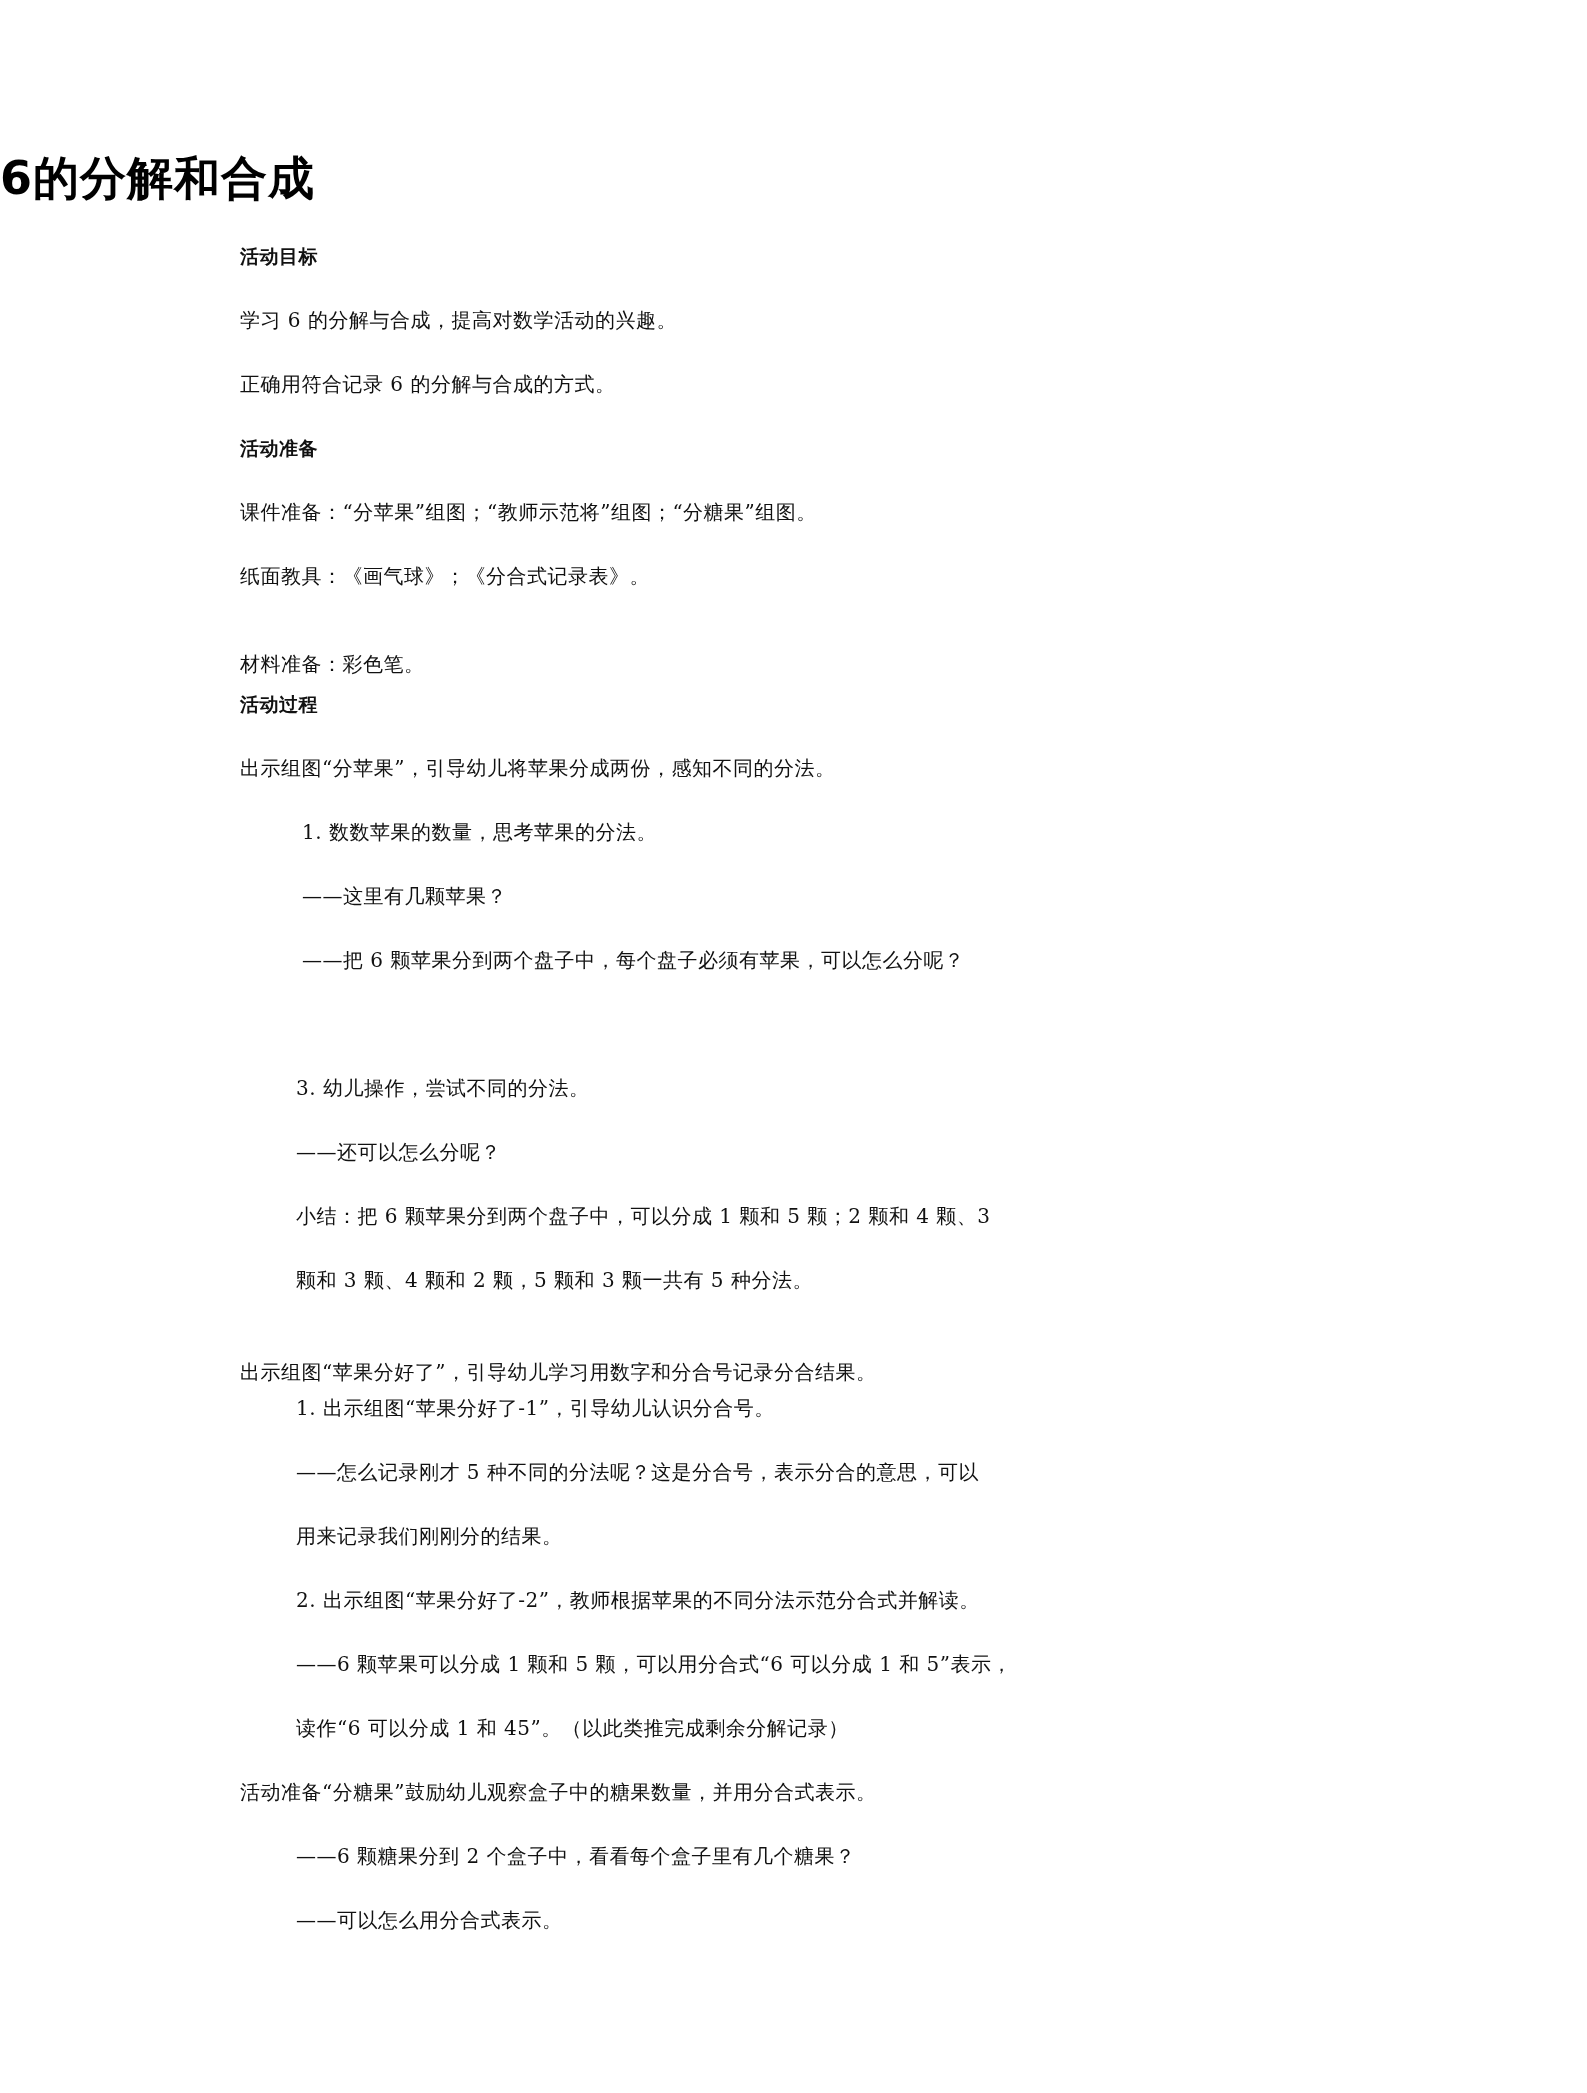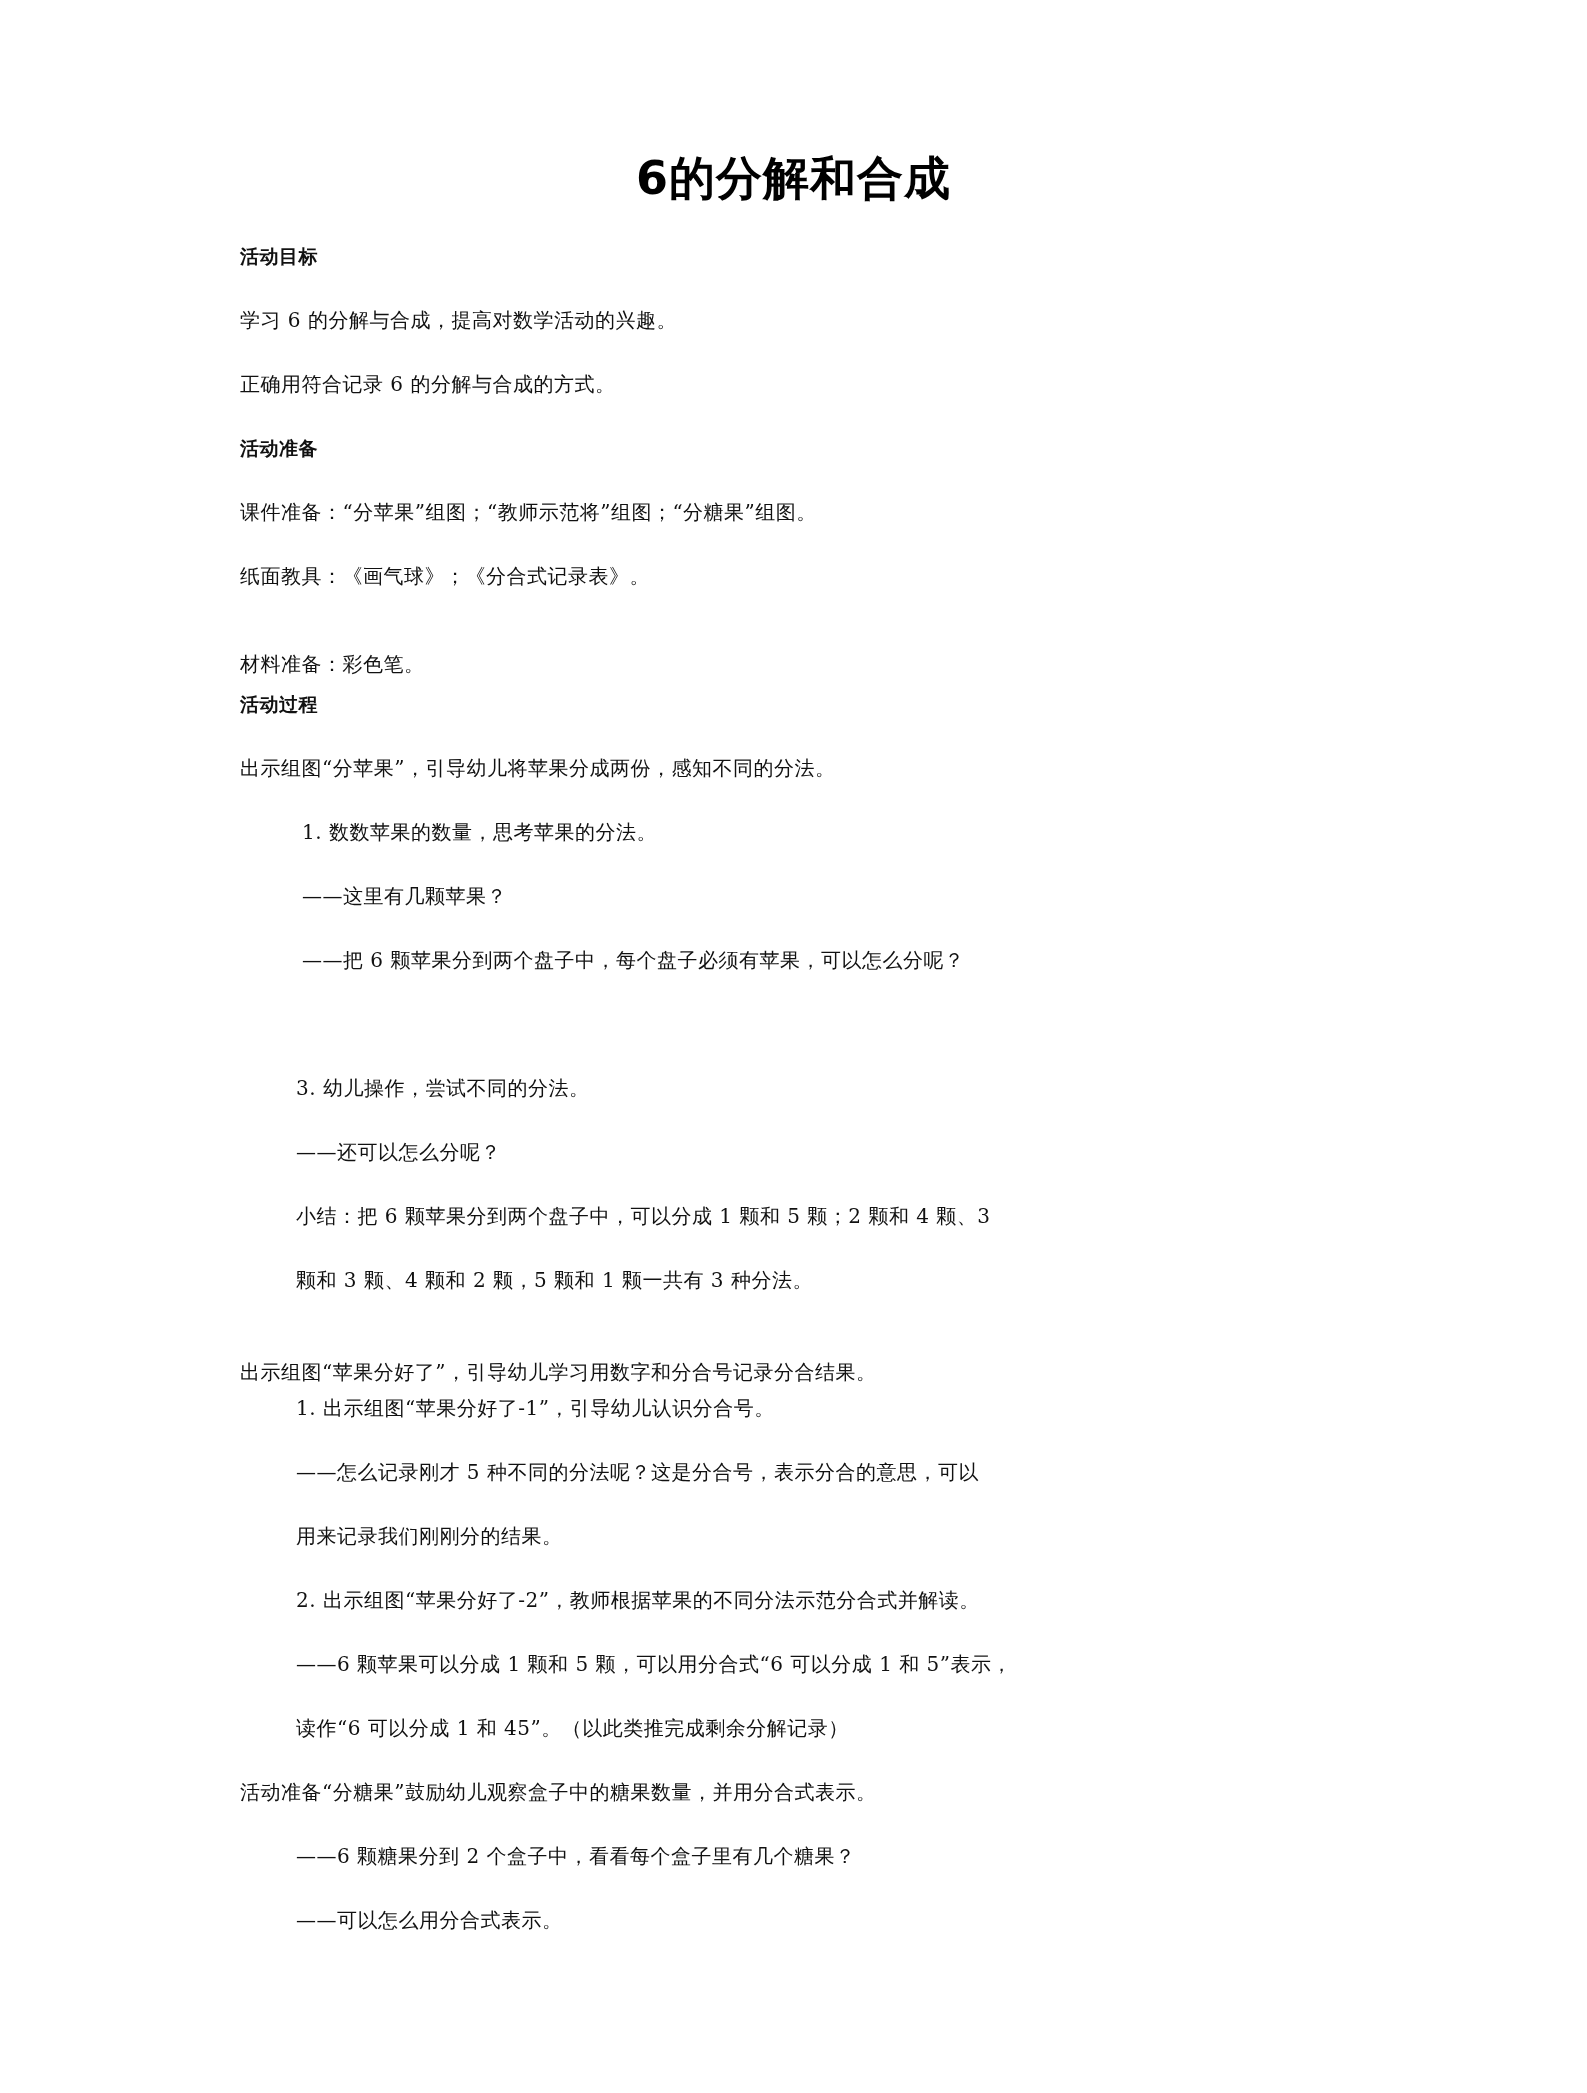--- a/index.html
+++ b/index.html
@@ -1,19 +1,19 @@
 <!DOCTYPE html>
 <html><head>
 <meta charset="utf-8">
 <style>
   html, body { margin: 0; padding: 0; background: #ffffff; }
   body { width: 1587px; height: 2093px; position: relative; overflow: hidden;
          font-family: "DejaVu Serif", "Liberation Serif", serif; color: #111111; }
   .page { position: absolute; left: 0; top: 0; width: 1587px; height: 2093px; }
-  .title { position: absolute; top: 148px; left: 0; width: 1587px; text-align: center;
+  .title { position: absolute; top: 148px; left: 0; width: 1587px; text-align: left;
            font-family: "DejaVu Sans", "Liberation Sans", sans-serif; font-weight: bold;
            font-size: 46px; line-height: 60px; color: #000; letter-spacing: 1px; }
   .line { position: absolute; left: 240px; font-size: 20px; line-height: 40px;
           white-space: nowrap; letter-spacing: 0.5px; }
   .h { font-weight: bold; font-family: "DejaVu Sans", "Liberation Sans", sans-serif; font-size: 19px; }
   .i1 { left: 302px; }
   .i1b { left: 296px; }
 </style>
 </head>
 <body>
@@ -31,21 +31,21 @@
   <div class="line" style="top:644px">材料准备：彩色笔。</div>
 
   <div class="line h" style="top:684px">活动过程</div>
   <div class="line" style="top:748px">出示组图“分苹果”，引导幼儿将苹果分成两份，感知不同的分法。</div>
   <div class="line i1" style="top:812px">1. 数数苹果的数量，思考苹果的分法。</div>
   <div class="line i1" style="top:876px">——这里有几颗苹果？</div>
   <div class="line i1" style="top:940px">——把 6 颗苹果分到两个盘子中，每个盘子必须有苹果，可以怎么分呢？</div>
   <div class="line i1b" style="top:1068px">3. 幼儿操作，尝试不同的分法。</div>
   <div class="line i1b" style="top:1132px">——还可以怎么分呢？</div>
   <div class="line i1b" style="top:1196px">小结：把 6 颗苹果分到两个盘子中，可以分成 1 颗和 5 颗；2 颗和 4 颗、3</div>
-  <div class="line i1b" style="top:1260px">颗和 3 颗、4 颗和 2 颗，5 颗和 1 颗一共有 3 种分法。</div>
+  <div class="line i1b" style="top:1260px">颗和 3 颗、4 颗和 2 颗，5 颗和 3 颗一共有 5 种分法。</div>
   <div class="line" style="top:1352px">出示组图“苹果分好了”，引导幼儿学习用数字和分合号记录分合结果。</div>
   <div class="line i1b" style="top:1388px">1. 出示组图“苹果分好了-1”，引导幼儿认识分合号。</div>
   <div class="line i1b" style="top:1452px">——怎么记录刚才 5 种不同的分法呢？这是分合号，表示分合的意思，可以</div>
   <div class="line i1b" style="top:1516px">用来记录我们刚刚分的结果。</div>
   <div class="line i1b" style="top:1580px">2. 出示组图“苹果分好了-2”，教师根据苹果的不同分法示范分合式并解读。</div>
   <div class="line i1b" style="top:1644px">——6 颗苹果可以分成 1 颗和 5 颗，可以用分合式“6 可以分成 1 和 5”表示，</div>
   <div class="line i1b" style="top:1708px">读作“6 可以分成 1 和 45”。（以此类推完成剩余分解记录）</div>
   <div class="line" style="top:1772px">活动准备“分糖果”鼓励幼儿观察盒子中的糖果数量，并用分合式表示。</div>
   <div class="line i1b" style="top:1836px">——6 颗糖果分到 2 个盒子中，看看每个盒子里有几个糖果？</div>
   <div class="line i1b" style="top:1900px">——可以怎么用分合式表示。</div>

